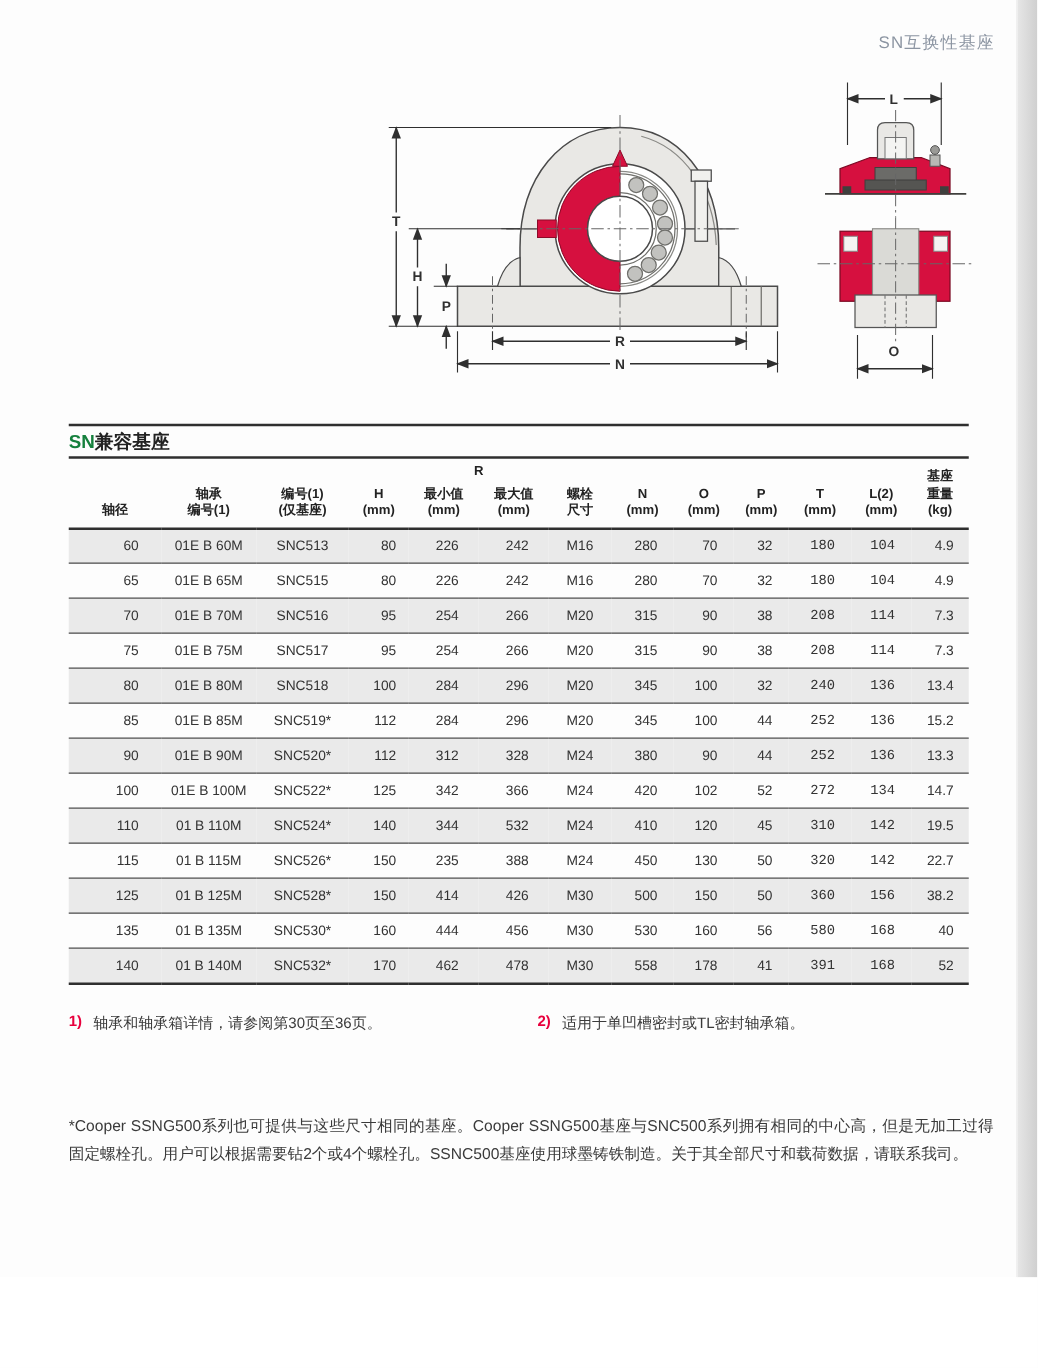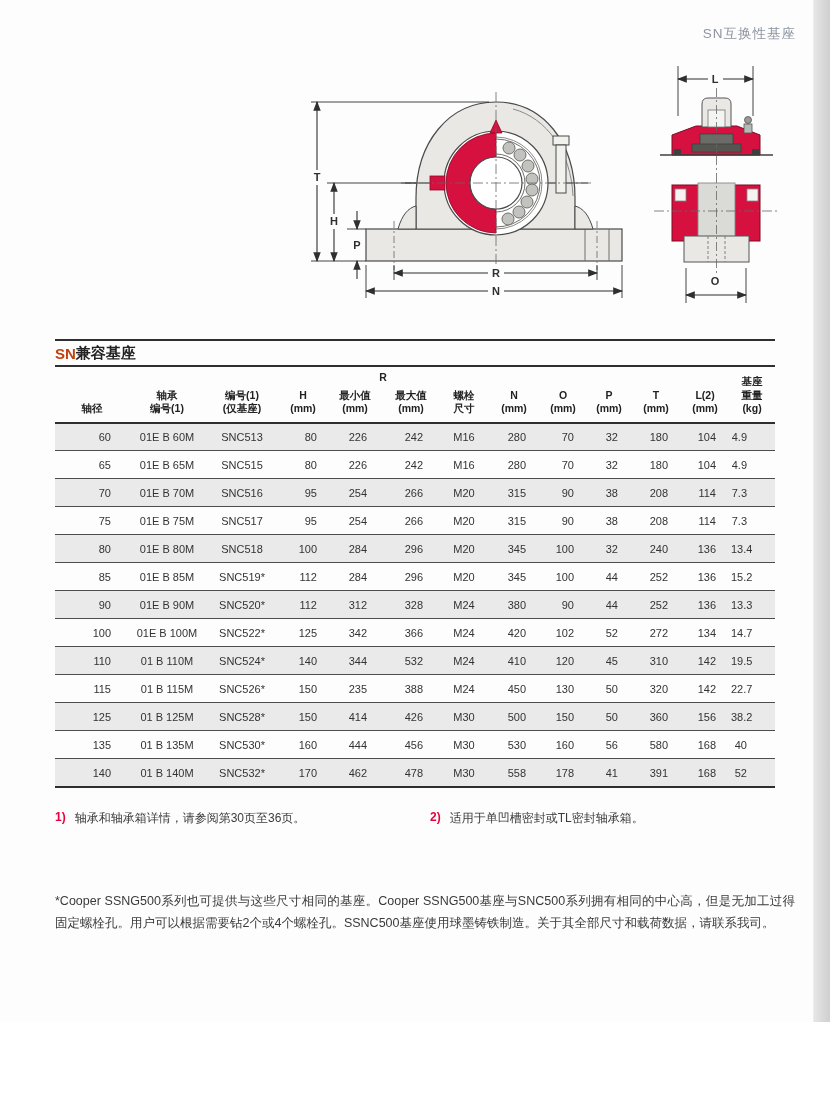--- a/index.html
+++ b/index.html
@@ -14,39 +14,39 @@
 
   .drawing { position:absolute; }
   .drawing.front { left:289px; top:80px; }
   .drawing.side  { left:648px; top:58px; }
   svg text.dim { font-family:"Liberation Sans","DejaVu Sans",sans-serif; font-size:11px; font-weight:bold; fill:#2f2f2f; text-anchor:middle; }
 
   .content { position:absolute; left:55px; top:339px; width:740px; }
 
   .table-title { display:flex; align-items:center; height:28px; border-top:2px solid #2f2f2f; border-bottom:2px solid #2f2f2f;
                  font-size:15px; font-weight:bold; color:#222; width:720px; }
-  .table-title .accent { color:#c2410c; }
+  .table-title .accent { color:#15803d; }
 
   table.spec { width:720px; border-collapse:collapse; table-layout:fixed; font-size:11px; color:#333; }
   table.spec th { font-weight:bold; font-size:10.5px; color:#222; vertical-align:bottom; padding:4px 2px 6px 2px; line-height:1.3; text-align:center; }
   table.spec thead th { border-bottom:2px solid #2f2f2f; }
   table.spec thead tr:first-child th.r-head { border-bottom:none; padding-bottom:0; }
   table.spec th .h1, table.spec th .h2 { display:block; }
   table.spec td { height:28px; padding:4px 2px; text-align:right; }
   table.spec tbody td { border-top:1.5px solid #4d4d4d; }
   table.spec tbody tr:first-child td { border-top:none; }
   table.spec tbody tr:nth-child(odd) { background:#eaeaea; }
   table.spec tbody tr:last-child td { border-bottom:2.5px solid #2f2f2f; }
   table.spec td:nth-child(1) { padding-right:18px;padding-left:12px; }
   table.spec td:nth-child(2), table.spec td:nth-child(3), table.spec td:nth-child(7) { text-align:center; }
   table.spec td:nth-child(4) { padding-right:10px; }
   table.spec td:nth-child(5), table.spec td:nth-child(6) { padding-right:16px; }
   table.spec td:nth-child(8), table.spec td:nth-child(9), table.spec td:nth-child(10) { padding-right:13px; }
-  table.spec td:nth-child(11), table.spec td:nth-child(12) { padding-right:13px; }
-  table.spec td:nth-child(13) { padding-right:28px; }
+  table.spec td:nth-child(11), table.spec td:nth-child(12) { padding-right:13px;font-family:Liberation Mono, monospace; }
+  table.spec td:nth-child(13) { padding-right:12px; }
 
   .footnotes { display:flex; margin-top:22px; font-size:12px; color:#3a3a3a; width:740px; }
   .footnote { display:flex; }
   .footnote:first-child { width:375px; }
   .footnote .marker { color:#e8003d; font-weight:bold; margin-right:9px; }
 
   .paragraph { margin-top:64px; width:740px; font-size:12.5px; line-height:1.75; color:#3a3a3a; text-align:justify; }
 
   .page-tab { position:absolute; left:755px; top:1087px; width:34px; height:7px; background:#2c2c2c; }
 </style>

